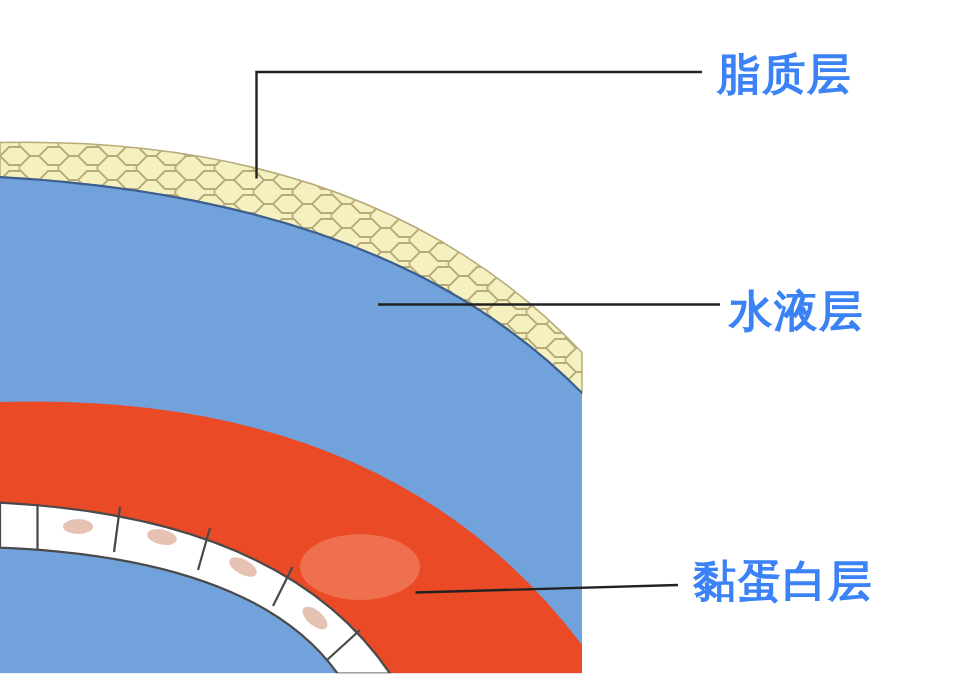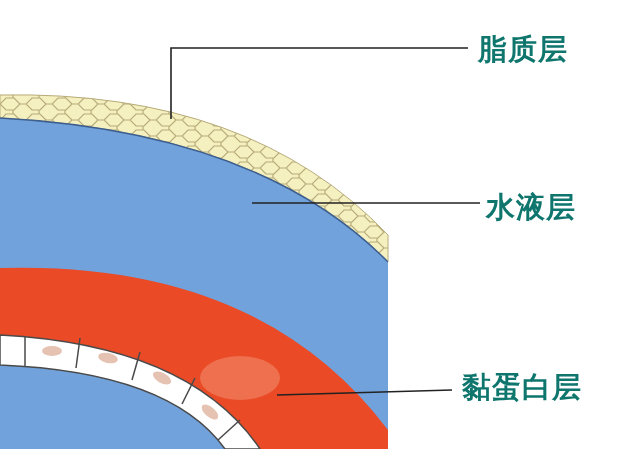--- a/index.html
+++ b/index.html
@@ -3,21 +3,21 @@
 <meta charset="utf-8">
 <style>
   html, body { margin: 0; padding: 0; background: #ffffff; }
   body { width: 640px; height: 449px; overflow: hidden; position: relative; }
   #stage { position: absolute; left: 0; top: 0; width: 640px; height: 449px; }
   .label {
     position: absolute;
     font-family: "DejaVu Sans", sans-serif;
     font-weight: bold;
     font-size: 29px;
-    color: #0f766e;
+    color: #3b82f6;
     letter-spacing: 1px;
     white-space: nowrap;
   }
 </style>
 </head>
 <body>
 
 <div id="stage">
   <svg width="640" height="449" viewBox="0 0 640 449">
     <defs>

